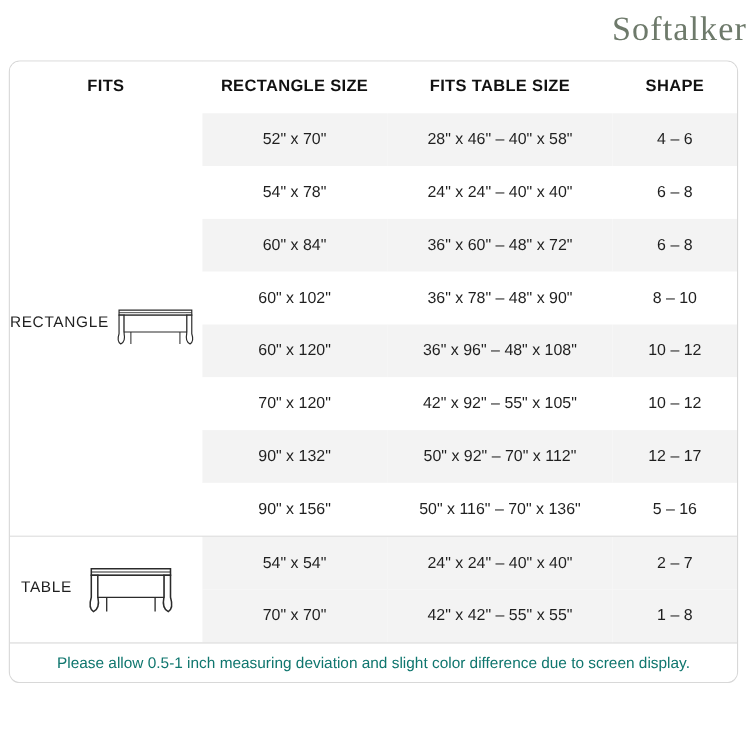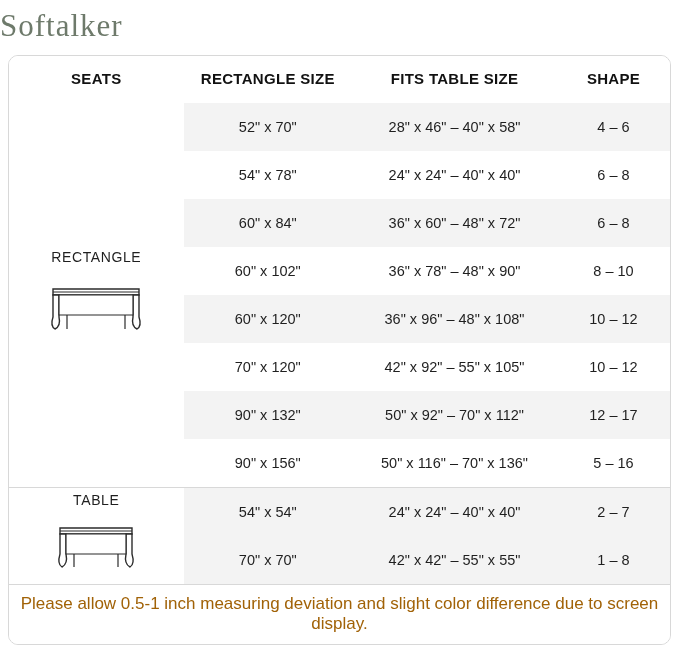--- a/index.html
+++ b/index.html
@@ -11,21 +11,21 @@
     width: 679px;
     height: 669px;
     font-family: "Liberation Sans", sans-serif;
     color: #1a1a1a;
     position: relative;
     overflow: hidden;
   }
 
   
   .brand {
-    text-align: left;
+    text-align: right;
     padding-top: 10px;
   }
   .brand-name {
     font-family: "Liberation Serif", serif;
     font-size: 31px;
     letter-spacing: 1px;
     color: #6e7a6b;
     line-height: 1.05;
   }
   .brand-sub {
@@ -78,43 +78,43 @@
   tr.shaded td.cell { background: #f3f3f3; }
   td.cell { background: #ffffff; }
 
   td.shapecell {
     background: #ffffff;
     vertical-align: middle;
   }
 
   .shape-wrap {
     display: flex;
-    flex-direction: column;
+    flex-direction: row;
     align-items: center;
     justify-content: center;
   }
   .shape-label {
     font-size: 14px;
     letter-spacing: 0.6px;
     color: #1f1f1f;
     margin-bottom: 6px;
   }
 
   
   .divider-row td {
     height: 1px;
     padding: 0;
     background: #d8d8d8;
   }
 
   
   .note {
     text-align: center;
-    font-size: 17px;
-    color: #a16207;
+    font-size: 14px;
+    color: #0f766e;
     padding: 9px 6px 10px 6px;
     border-top: 1px solid #d8d8d8;
     background: #fff;
   }
 </style>
 </head>
 <body>
 
 <div class="brand">
   <div class="brand-name">Softalker</div>
@@ -123,21 +123,21 @@
 <div class="card">
   <table class="sizechart">
     <colgroup>
       <col class="c-shape">
         <col class="c-cloth">
         <col class="c-fits">
         <col class="c-seats">
     </colgroup>
     <thead>
       <tr>
-        <th>SEATS</th>
+        <th>FITS</th>
         <th>RECTANGLE SIZE</th>
         <th>FITS TABLE SIZE</th>
         <th>SHAPE</th>
       </tr>
     </thead>
 
     <tbody>
       <tr class="shaded">
         <td class="shapecell" rowspan="8">
           <div class="shape-wrap">

